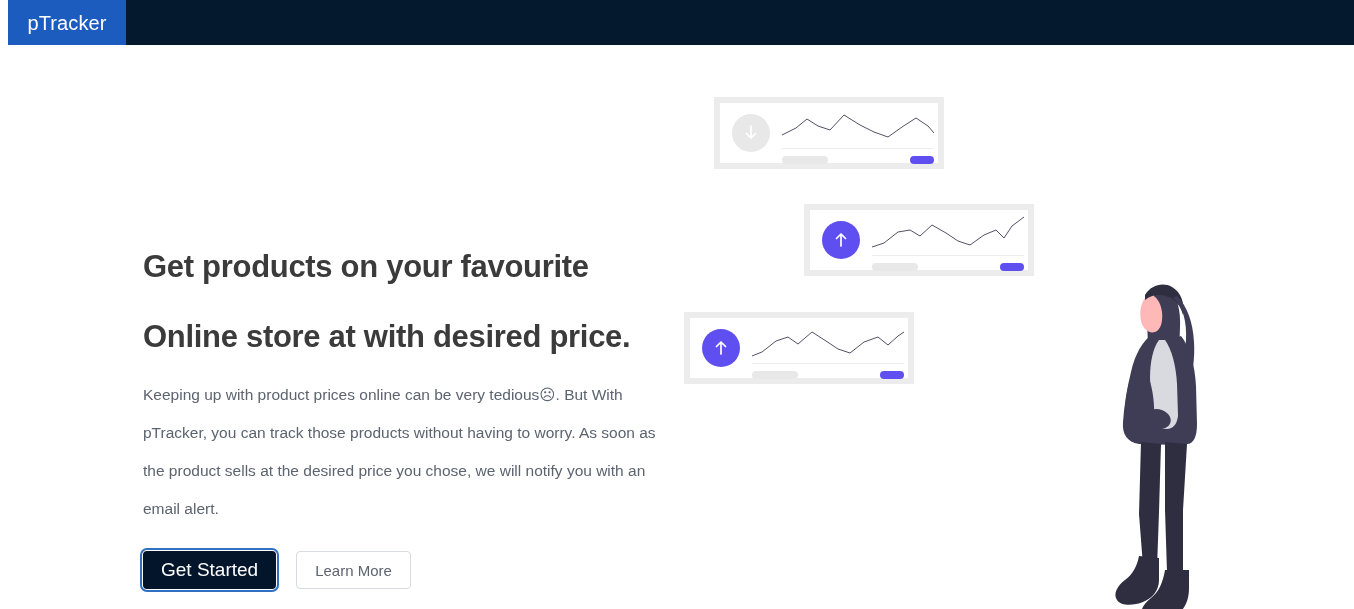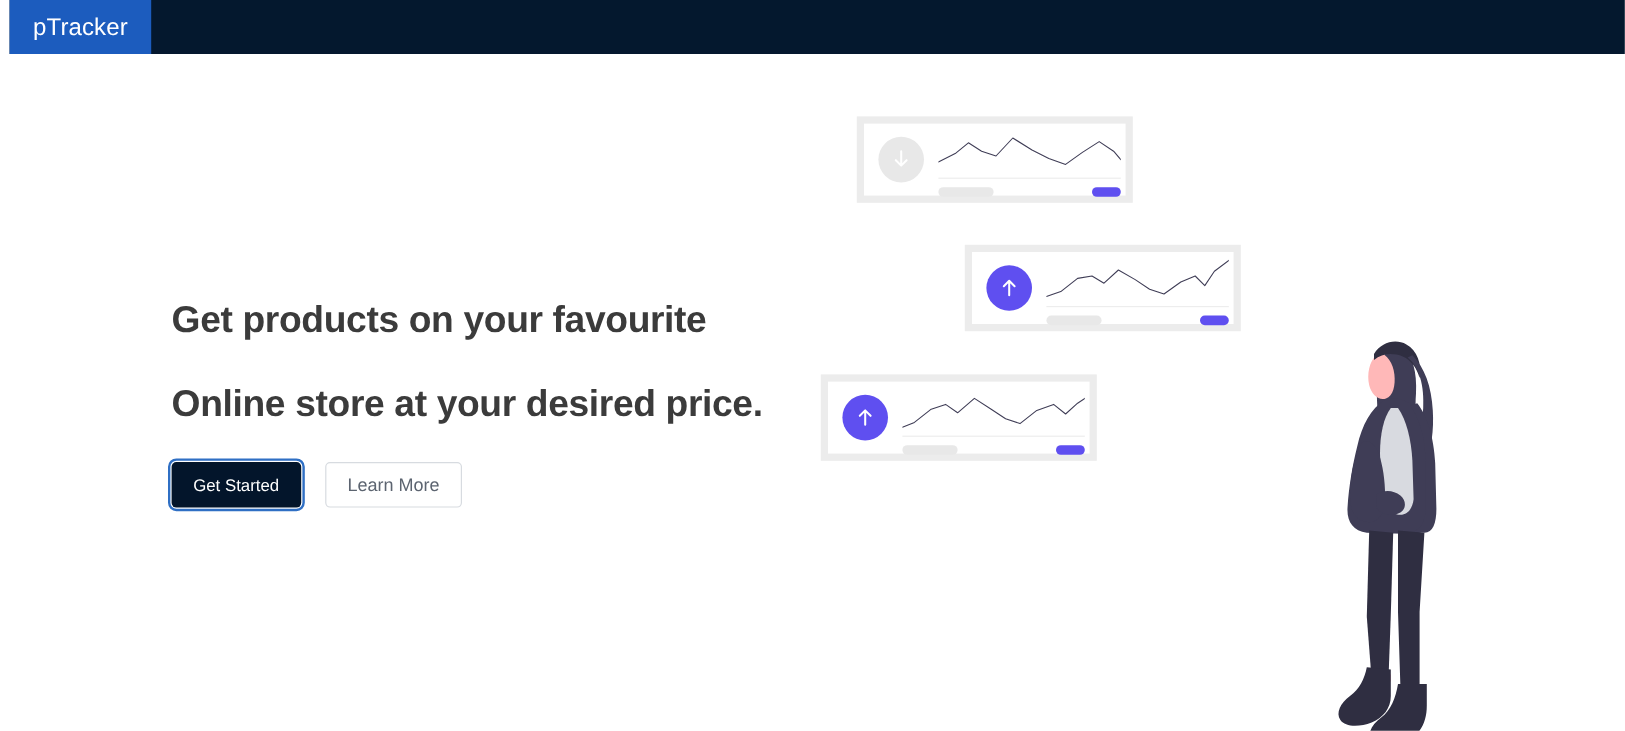--- a/index.html
+++ b/index.html
@@ -109,21 +109,21 @@
     gap: 20px;
   }
 
   #get-started-button {
     background: #03152b;
     color: #ffffff;
     border: none;
     outline: 2px solid #2f6fc4;
     outline-offset: 1px;
     border-radius: 4px;
-    font-size: 14px;
+    font-size: 19px;
     font-family: "Liberation Sans", sans-serif;
     padding: 0 18px;
     height: 38px;
     cursor: pointer;
     white-space: nowrap;
   }
 
   #learn-more-button {
     background: #ffffff;
     color: #5c6470;
@@ -228,22 +228,23 @@
   </div>
 
   <div id="nav-spacer"></div>
 
 </nav>
 
 <section id="hero-text">
 
   <h1 class="headline-line">Get products on your favourite</h1>
 
-  <h1 class="headline-line">Online store at your desired price.</h1>
-
+  <h1 class="headline-line">Online store at with desired price.</h1>
+
+  <p id="hero-paragraph">Keeping up with product prices online can be very tedious☹. But With pTracker, you can track those products without having to worry. As soon as the product sells at the desired price you chose, we will notify you with an email alert.</p>
 
   <div id="hero-buttons">
     <button id="get-started-button">Get Started</button>
     <button id="learn-more-button">Learn More</button>
   </div>
 
 </section>
 
 <div class="price-card" id="price-card-1">
   <div class="card-inner">

